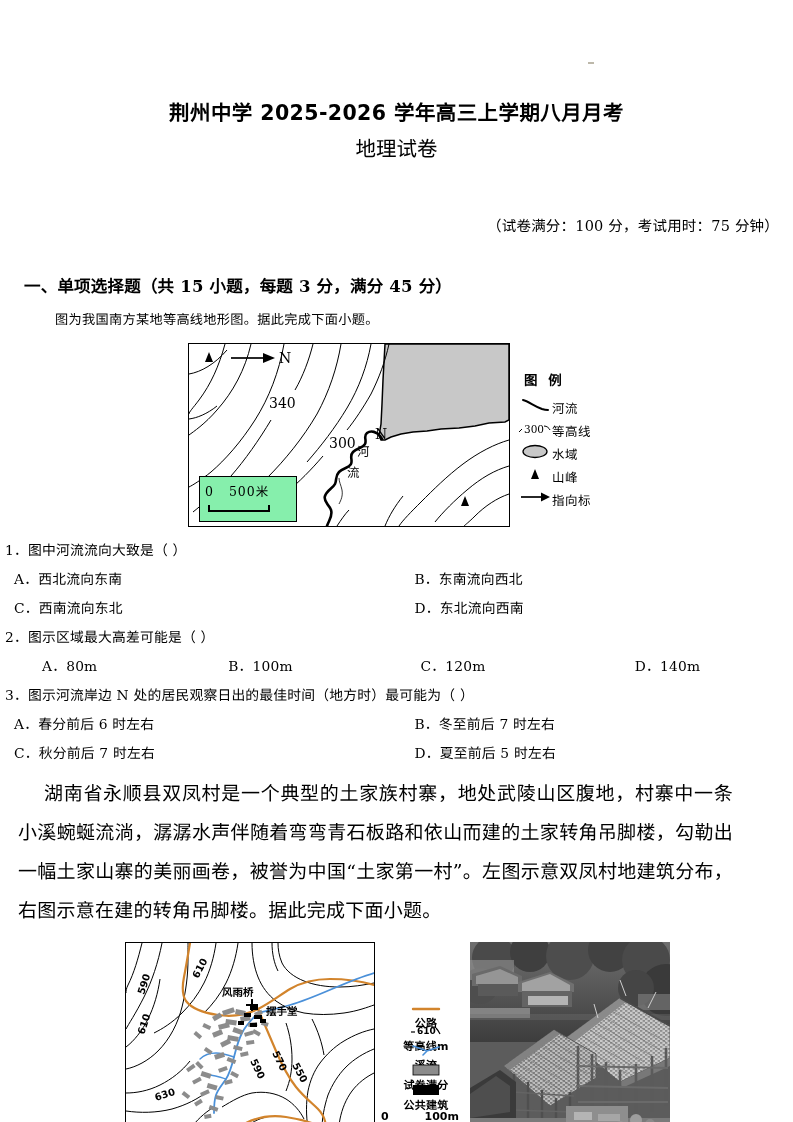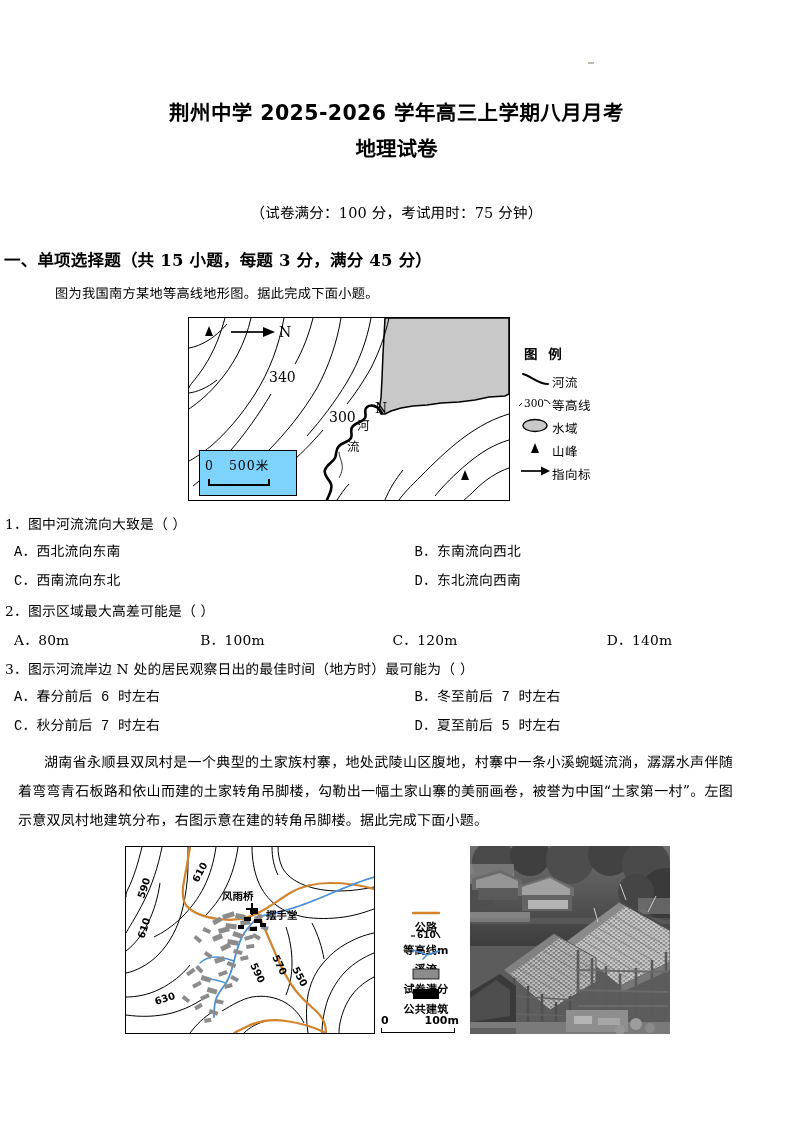--- a/index.html
+++ b/index.html
@@ -38,51 +38,51 @@
     font-weight: bold;
     font-size: 20.5px;
     letter-spacing: 0.4px;
     margin: 0;
     padding-top: 100px;
     line-height: 1.35;
   }
   .doc-subtitle {
     text-align: center;
     font-family: "DejaVu Sans", "Liberation Sans", sans-serif;
-    font-weight: bold;
+    font-weight: normal;
     font-size: 20.5px;
     margin: 0;
     padding-top: 8px;
     line-height: 1.3;
   }
   .exam-meta {
-    text-align: center;
+    text-align: right;
     font-size: 14.5px;
-    margin: 1px;
+    margin: 14px;
     padding-top: 38px;
     font-family: "DejaVu Serif", "Liberation Serif", serif;
     letter-spacing: 0.2px;
   }
   .section-heading {
     font-family: "DejaVu Serif", "Liberation Serif", serif;
     font-size: 16.5px;
     font-weight: bold;
     margin: 0;
-    padding: 24px 0 0 4px;
+    padding: 24px 0 0 24px;
     letter-spacing: 0.2px;
   }
   .material-intro {
     font-size: 13.2px;
     margin: 0;
     padding: 11px 40px 0 55px;
     line-height: 1.75;
     letter-spacing: 0.3px;
   }
   .passage {
-    font-size: 14px;
+    font-size: 19px;
     margin: 0;
     padding: 6px 60px 0 18px;
     line-height: 2.05;
     text-align: justify;
     text-indent: 26px;
     letter-spacing: 0.25px;
   }
   .q-line {
     font-size: 13.8px;
     padding: 0 0 0 5px;
@@ -90,22 +90,22 @@
     line-height: 2.1;
     letter-spacing: 0.2px;
   }
   .opt-row {
     display: flex;
     font-size: 13.8px;
     padding-left: 14px;
     line-height: 2.1;
     letter-spacing: 0.2px;
   }
-  .opt-row.two > div { width: 50%; font-family: Liberation Mono, monospace; }
-  .opt-row.four > div { width: 25%; }
+  .opt-row.two > div { width: 50%; }
+  .opt-row.four > div { width: 25%; margin-left: 28px; }
   .opt-row.four > div:nth-child(3) { padding-left: 6px; }
   .opt-row.four > div:nth-child(4) { padding-left: 28px; }
   .opt-row.two > div:nth-child(2) { padding-left: 22px; }
 
   
   .fig1-wrap {
     position: relative;
     width: 420px;
     height: 195px;
     margin: 10px 0 0 180px;
@@ -151,21 +151,21 @@
   }
   .lg-txt { font-size: 12.5px; letter-spacing: 0.5px; }
 
   .scalebar1 {
     position: absolute;
     left: 10px;
     bottom: 4px;
     width: 98px;
     height: 46px;
     border: 1.3px solid #000;
-    background: #7dd3fc;
+    background: #86efac;
     box-sizing: border-box;
     z-index: 5;
   }
   .scalebar1 .sb-text {
     font-size: 12.5px;
     padding: 4px 0 0 5px;
     letter-spacing: 1px;
   }
   .scalebar1 .sb-bar {
     position: absolute;

